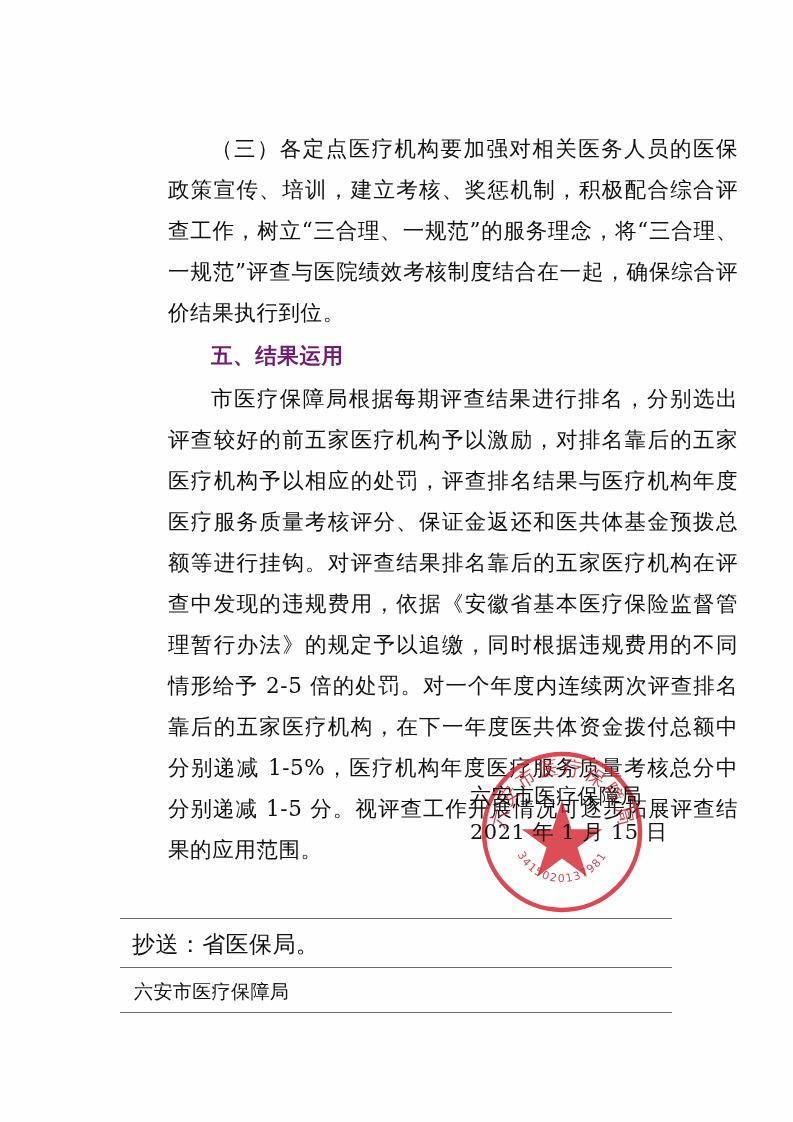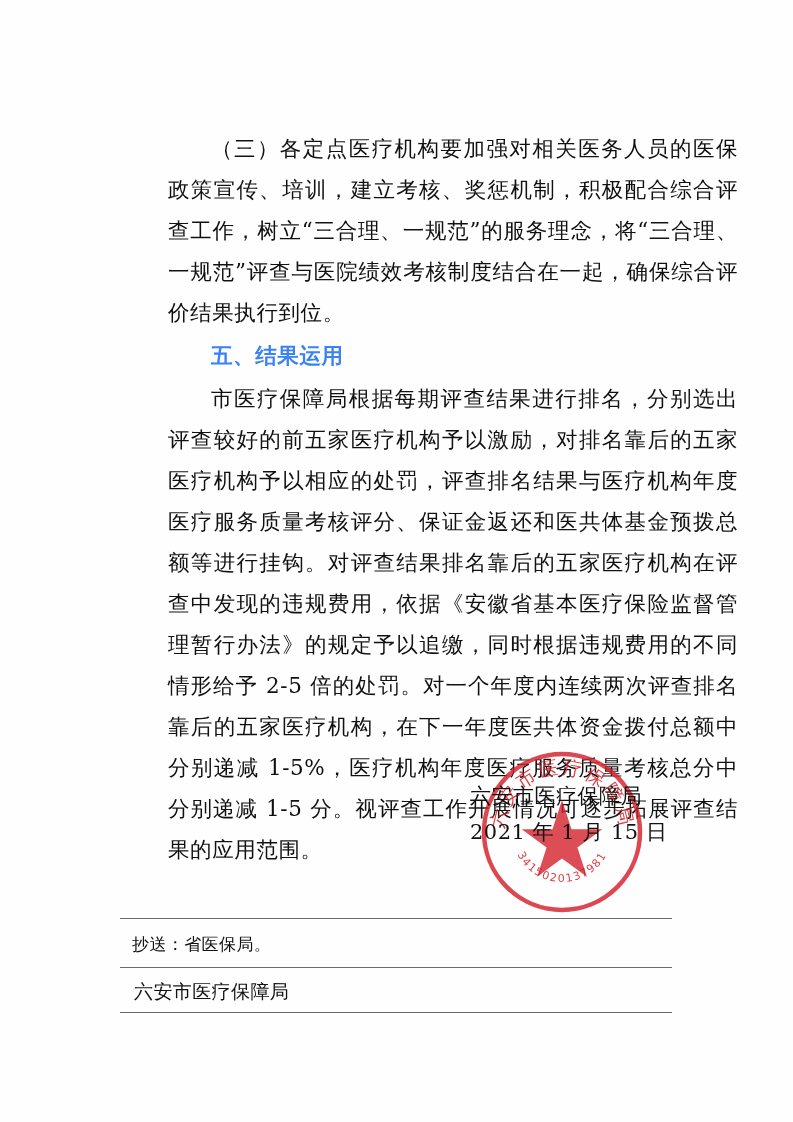--- a/index.html
+++ b/index.html
@@ -39,21 +39,21 @@
     text-indent: 2em;
     color: #111;
   }
   .section-title {
     font-size: 21.5px;
     line-height: 41px;
     letter-spacing: 0.6px;
     text-indent: 2em;
     margin: 0;
     font-weight: 600;
-    color: #3b82f6;
+    color: #701a75;
   }
   .para + .para,
   .para + .section-title,
   .section-title + .para {
     margin-top: 2px;
   }
 
   
   .seal {
     position: absolute;
@@ -83,21 +83,21 @@
     left: 120px;
     top: 918px;
     width: 552px;
   }
   .footer-rule {
     border-top: 1px solid #6b6b6b;
     width: 100%;
     height: 0;
   }
   .cc-line {
-    font-size: 17px;
+    font-size: 23px;
     line-height: 34px;
     padding: 8px 0 6px 12px;
     color: #111;
     letter-spacing: 0.4px;
   }
   .footer-bottom {
     display: flex;
     justify-content: space-between;
     font-size: 19px;
     line-height: 34px;

